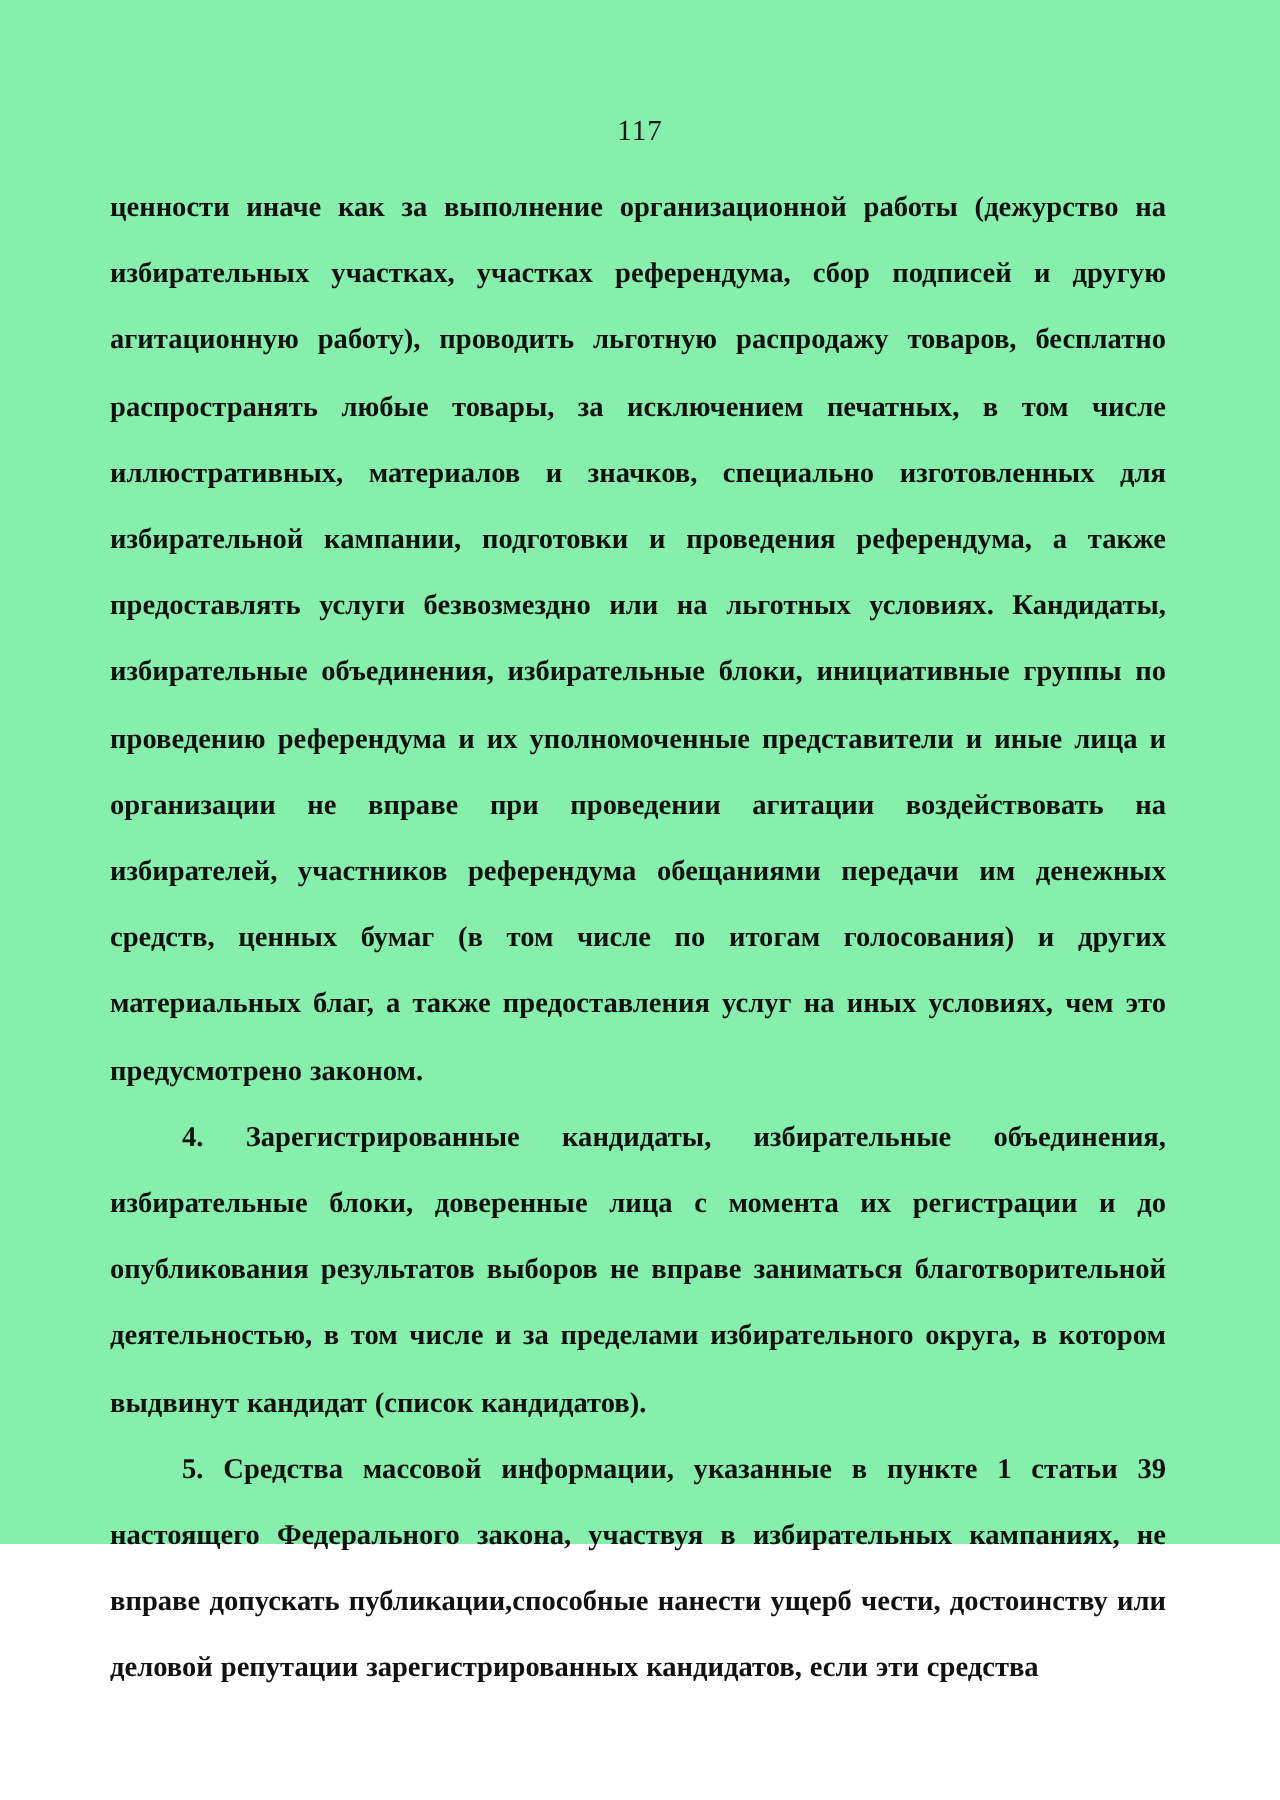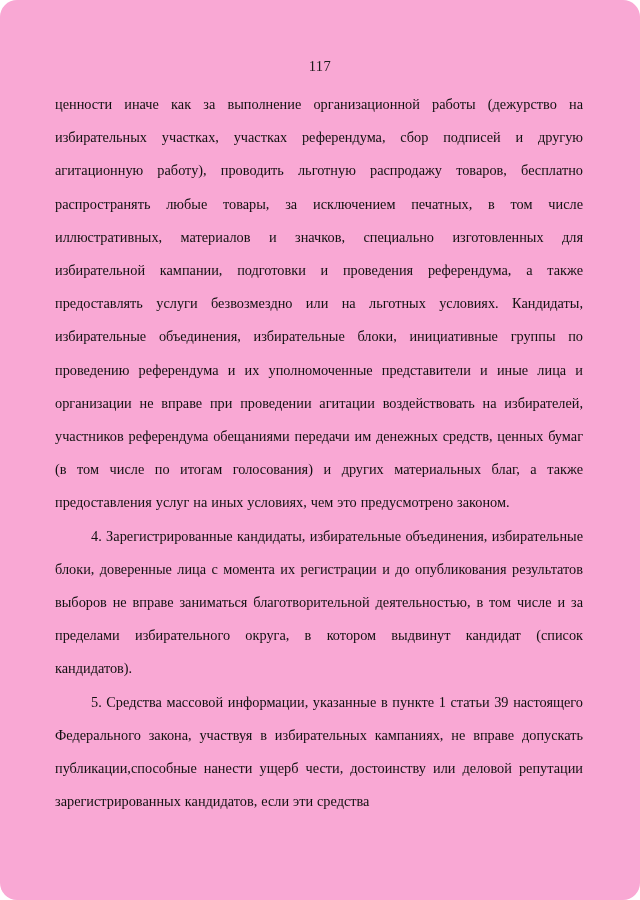--- a/index.html
+++ b/index.html
@@ -10,25 +10,24 @@
   body {
     width: 640px;
     height: 900px;
     font-family: "Liberation Serif", "DejaVu Serif", serif;
     color: #000000;
     overflow: hidden;
   }
   .page {
     position: relative;
     width: 640px;
-    height: 900px;
-    background: #f9a8d4;
+    height: 772px;
+    background: #86efac;
     box-sizing: border-box;
     padding: 0;
-    border-radius: 17px;
   }
   .page-number {
     position: absolute;
     top: 58px;
     left: 0;
     width: 640px;
     text-align: center;
     font-size: 14.5px;
     letter-spacing: 0.5px;
     color: #1a1a1a;
@@ -40,20 +39,21 @@
     width: 528px;
   }
   p.para {
     margin: 0 0 0 0;
     font-size: 14.3px;
     line-height: 33.2px;
     text-align: justify;
     text-justify: inter-word;
     color: #111111;
     word-spacing: 0.4px;
+    font-weight: bold;
   }
   p.para.first-line-indent {
     text-indent: 36px;
   }
 </style>
 </head>
 <body>
 
 <div class="page">
 

